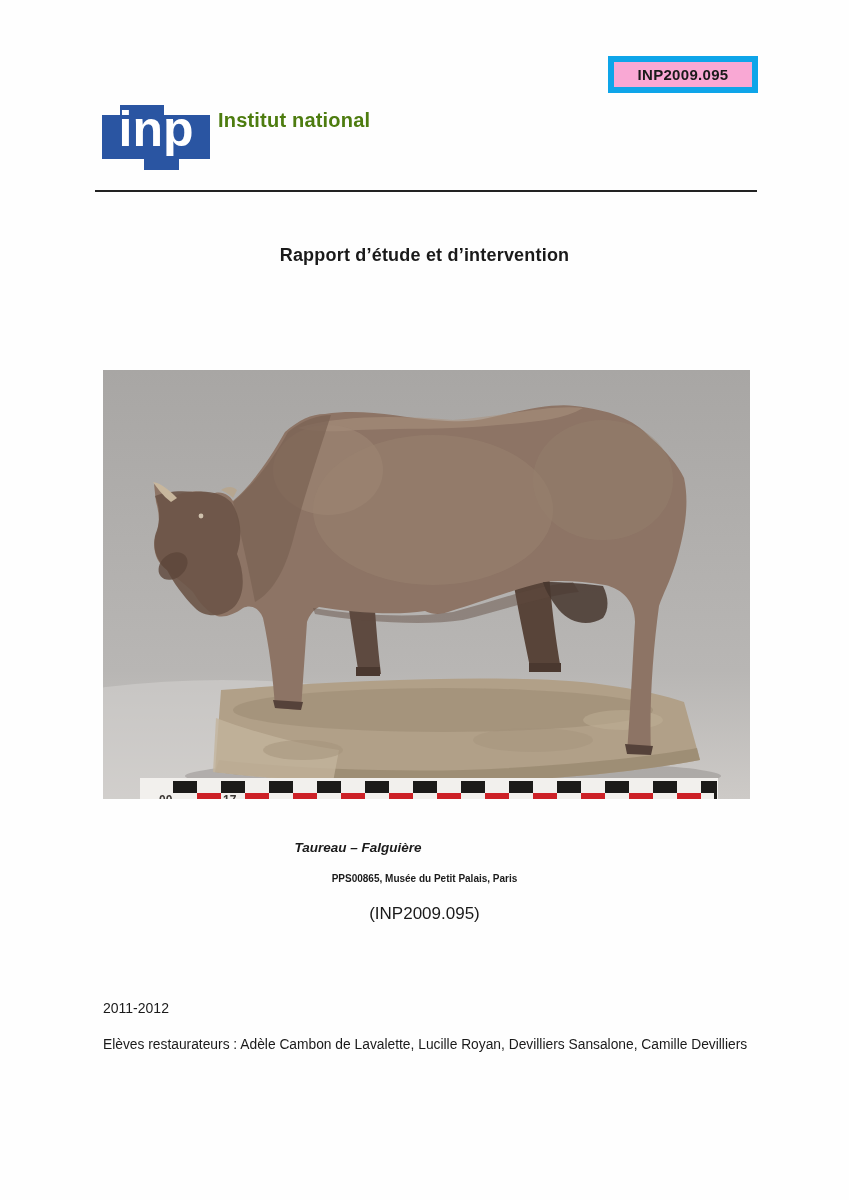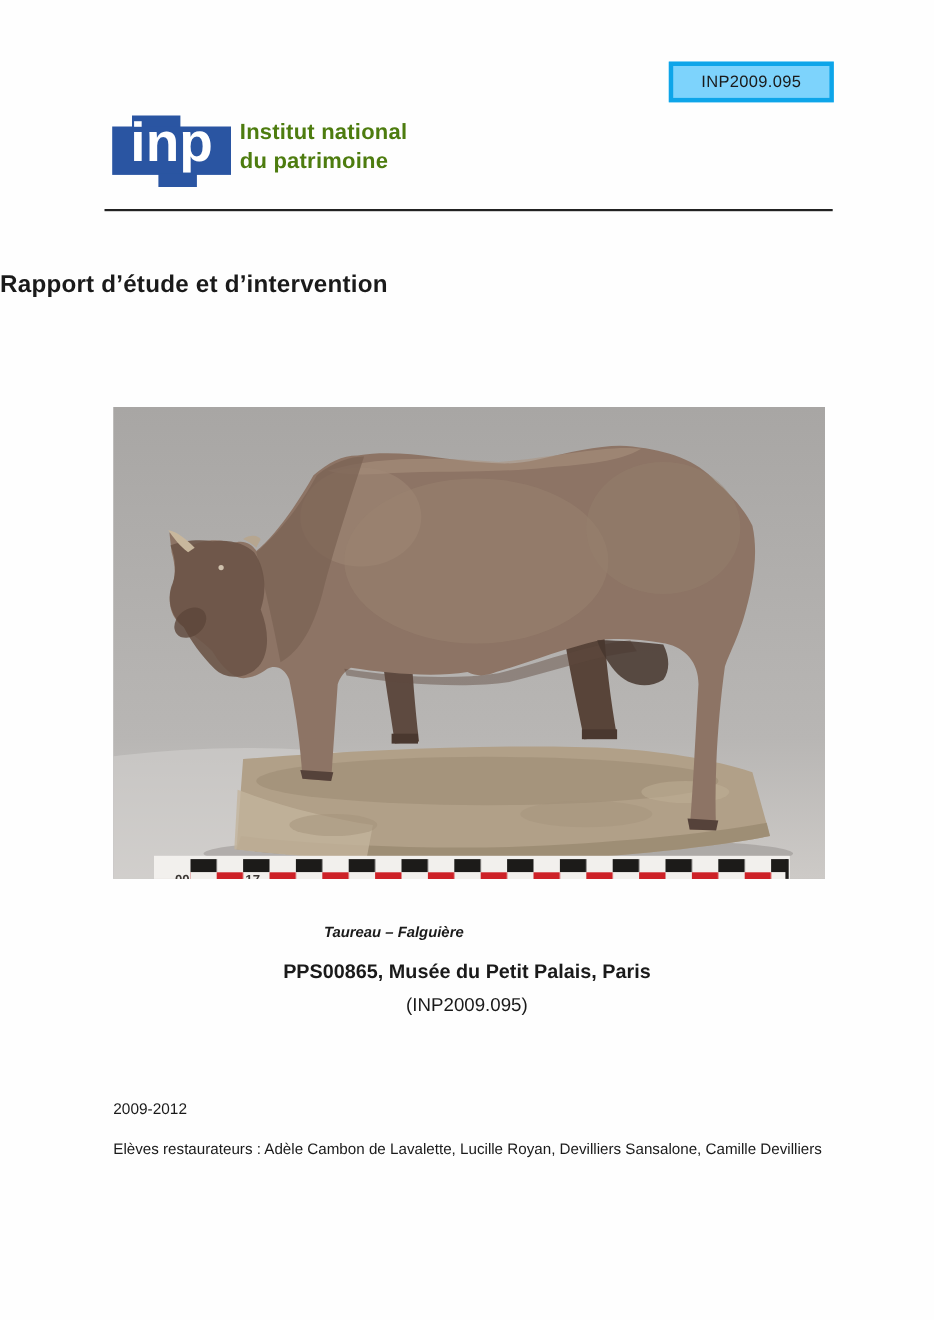--- a/index.html
+++ b/index.html
@@ -4,57 +4,57 @@
 <style>
   * { margin: 0; padding: 0; box-sizing: border-box; }
   html, body { width: 849px; height: 1200px; background: #ffffff; }
   body { font-family: "Liberation Sans", sans-serif; color: #1a1a1a; position: relative; }
 
   .page { position: absolute; inset: 0; background: #fefefe; overflow: hidden; }
 
   
   .ref-box {
     position: absolute; left: 608px; top: 56px; width: 150px; height: 37px;
-    border: 4px solid #0ea5e9; display: flex; align-items: center; justify-content: center;
-    font-weight: normal; font-size: 15px; letter-spacing: 0.3px; background: #7dd3fc;
+    border: 6px solid #0ea5e9; display: flex; align-items: center; justify-content: center;
+    font-weight: bold; font-size: 15px; letter-spacing: 0.3px; background: #f9a8d4;
   }
 
   
   .logo { position: absolute; left: 102px; top: 105px; width: 88px; height: 64px; }
   .logo .tab-top    { position: absolute; left: 18px; top: 0;    width: 44px;  height: 11px; background: #2a55a2; }
   .logo .block-main { position: absolute; left: 0;    top: 10px; width: 108px; height: 44px; background: #2a55a2; }
   .logo .tab-bottom { position: absolute; left: 42px; top: 53px; width: 35px;  height: 12px; background: #2a55a2; }
   .logo .acronym {
     position: absolute; left: 0; top: -8px; width: 108px; text-align: center;
     color: #ffffff; font-size: 50px; font-weight: bold; line-height: 64px; letter-spacing: 0px;
   }
   .logo-name {
     position: absolute; left: 218px; top: 107px; color: #4d7c0f;
     font-size: 20px; font-weight: bold; line-height: 27px; letter-spacing: 0.2px;
   }
 
   .rule { position: absolute; left: 95px; top: 190px; width: 662px; height: 2px; background: #222; }
 
   .doc-title {
-    position: absolute; left: 0; top: 245px; width: 849px; text-align: left;
-    font-size: 22px; font-weight: bold; letter-spacing: 0.2px;
+    position: absolute; left: 0; top: 245px; width: 849px; text-align: center;
+    font-size: 18px; font-weight: bold; letter-spacing: 0.2px;
   }
 
   
   .photo {
     position: absolute; left: 103px; top: 370px; width: 647px; height: 429px;
     overflow: hidden; background: #b3b1af;
   }
   .photo svg { display: block; width: 647px; height: 429px; }
 
   
   .caption-1 { position: absolute; left: 0; top: 840px; width: 716px; text-align: center;
                font-size: 13.5px; font-weight: bold; font-style: italic; }
   .caption-2 { position: absolute; left: 0; top: 873px; width: 849px; text-align: center;
-               font-size: 18px; font-weight: bold; }
+               font-size: 10px; font-weight: bold; }
   .caption-3 { position: absolute; left: 0; top: 904px; width: 849px; text-align: center;
                font-size: 17px; }
 
   
   .years   { position: absolute; left: 103px; top: 1000px; font-size: 14px; }
   .credits { position: absolute; left: 103px; top: 1033px; width: 654px;
              font-size: 13.8px; line-height: 23px; text-align: justify; }
 </style>
 </head>
 <body>
@@ -67,21 +67,20 @@
 
   <div class="logo">
     <div class="tab-top"></div>
     <div class="block-main"></div>
     <div class="tab-bottom"></div>
     <div class="acronym">inp</div>
   </div>
 
   <div class="logo-name">
     <div>Institut national</div>
-    <div>du patrimoine</div>
   </div>
 
   <div class="rule"></div>
 
   <div class="doc-title">Rapport d’étude et d’intervention</div>
 
   <div class="photo">
     <svg viewBox="0 0 647 429" xmlns="http://www.w3.org/2000/svg">
       <defs>
         <linearGradient id="bgGrad" x1="0" y1="0" x2="0" y2="1">
@@ -182,16 +181,16 @@
         <text x="56" y="434" font-size="12" font-weight="bold" fill="#3a3633">00</text>
         <text x="120" y="434" font-size="12" font-weight="bold" fill="#3a3633">17</text>
       </g>
     </svg>
   </div>
 
   <div class="caption-1">Taureau – Falguière</div>
   <div class="caption-2">PPS00865, Musée du Petit Palais, Paris</div>
   <div class="caption-3">(INP2009.095)</div>
 
-  <div class="years">2009-2012</div>
+  <div class="years">2011-2012</div>
   <div class="credits">Elèves restaurateurs : Adèle Cambon de Lavalette, Lucille Royan, Devilliers Sansalone, Camille Devilliers</div>
 
 </div>
 
 </body></html>

